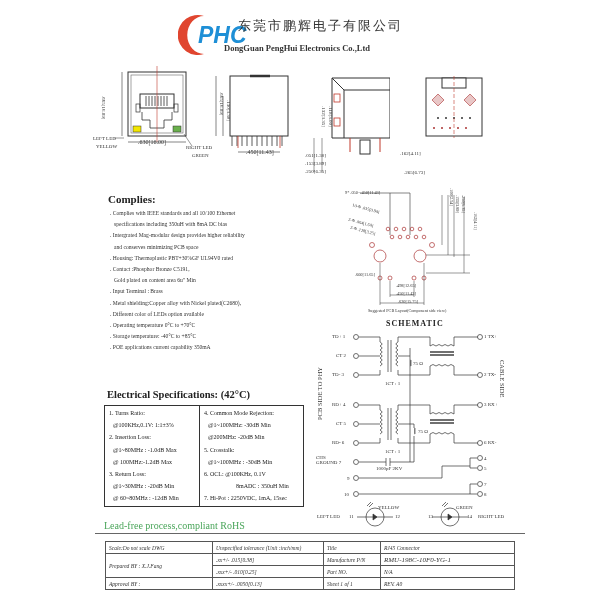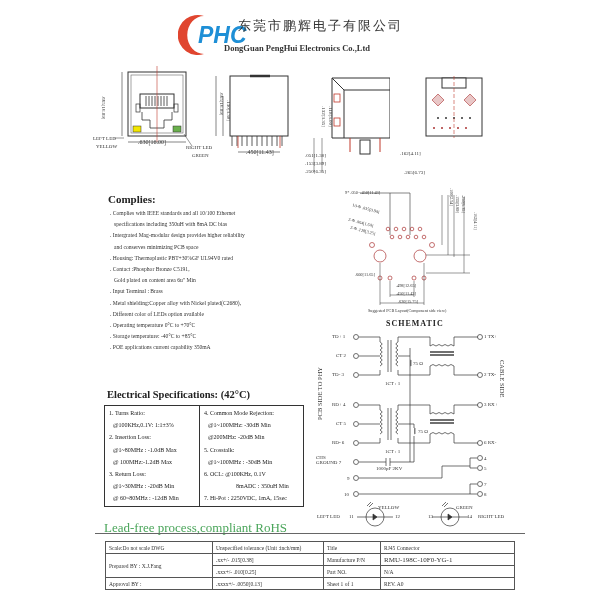--- a/index.html
+++ b/index.html
@@ -10,23 +10,23 @@
   .en { font-size:8.5px; font-weight:bold; color:#333; }
   .tiny { font-size:5px; color:#333; white-space:nowrap; }
   .small { font-size:6px; color:#333; white-space:nowrap; }
   .feat-title { font-size:11px; font-weight:bold; }
   .feat-list { font-size:5.6px; line-height:11.2px; color:#333; }
   .feat-list div { white-space:nowrap; }
   .elec-title { font-size:10.5px; font-weight:bold; }
   .elec-box { border:1px solid #333; display:flex; font-size:6px; line-height:12.2px; }
   .elec-col { padding:1px 4px; }
   .elec-col div { white-space:nowrap; }
-  .rohs { font-size:13px; color:#4aa55a; }
+  .rohs { font-size:10px; color:#4aa55a; }
   .sch-title { font-size:8px; font-weight:bold; letter-spacing:1px; }
-  table.tb { border-collapse:collapse; font-size:5.5px; color:#333; }
+  table.tb { border-collapse:collapse; font-size:5.5px; color:#333;font-style:italic; }
   table.tb td { border:1px solid #555; padding:0 3px; height:11px; white-space:nowrap; }
   .pn { font-size:7px; }
 </style>
 </head>
 <body>
 
 <div class="abs" style="left:178px;top:14px;width:80px;height:42px;">
   <svg width="80" height="42">
     <path d="M26 2 A20 20 0 1 0 26 40 A15 17 0 1 1 26 2 Z" fill="#e0452f"></path>
     <line x1="12" y1="14" x2="28" y2="14" stroke="#fff" stroke-width="1.2"></line>

